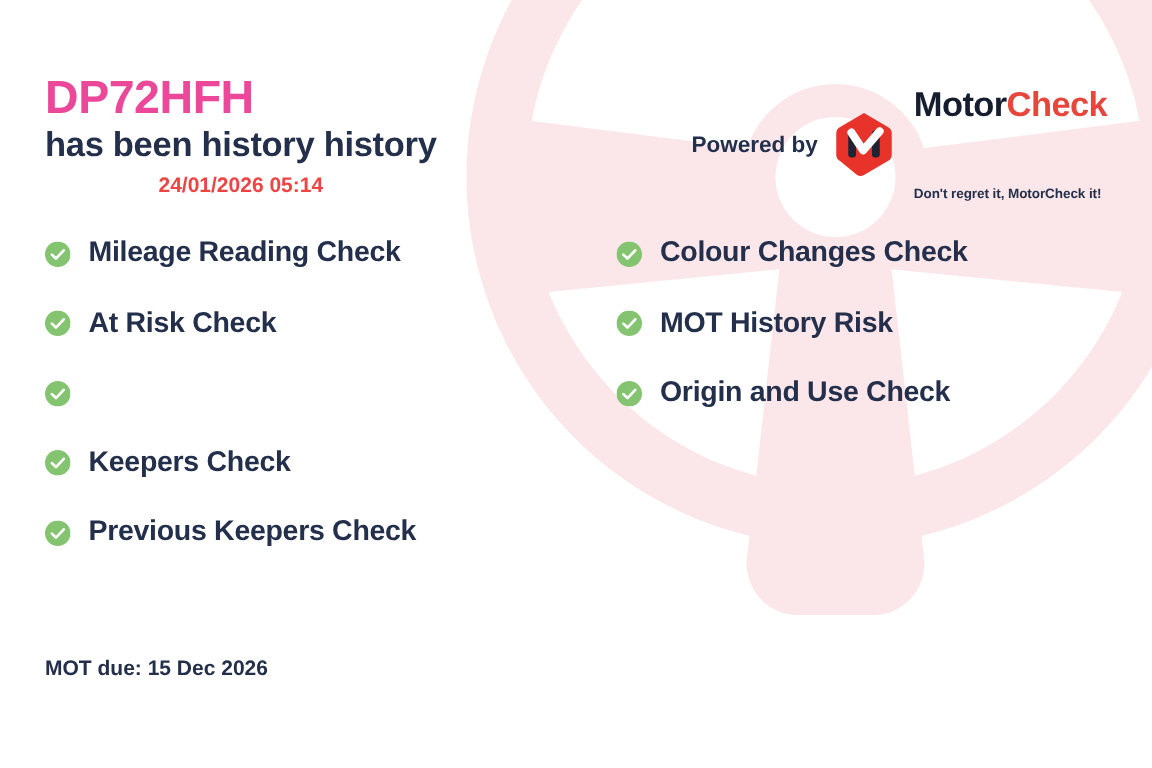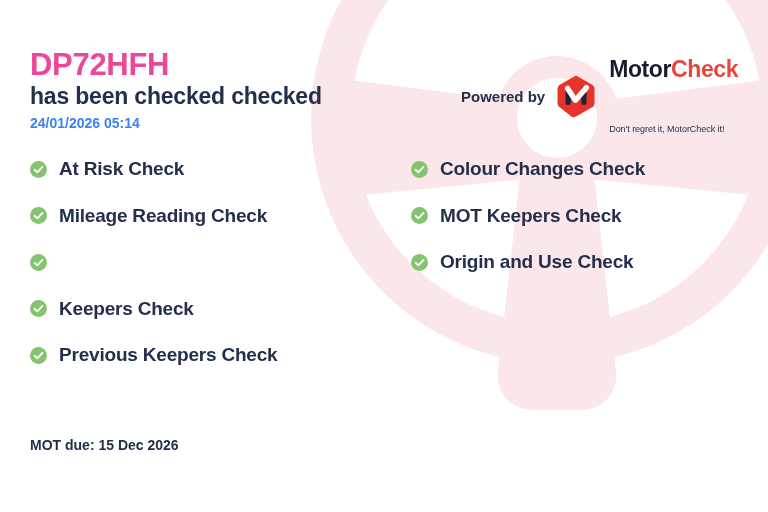--- a/index.html
+++ b/index.html
@@ -56,22 +56,23 @@
     letter-spacing: -0.2px;
     line-height: 1.15;
     margin-top: 2px;
     color: #232f4b;
     white-space: nowrap;
   }
   #checked-timestamp {
     font-size: 14px;
     font-weight: bold;
     margin-top: 5px;
-    color: #3b82f6;
-    white-space: nowrap;
+    color: #ef4444;
+    white-space: nowrap;
+    text-align: center;
   }
 
   
   #powered-by-lockup {
     position: absolute;
     left: 461px;
     top: 58px;
     display: flex;
     align-items: center;
     gap: 10px;
@@ -96,21 +97,21 @@
     font-size: 23px;
     font-weight: bold;
     line-height: 1;
     letter-spacing: -0.4px;
     white-space: nowrap;
   }
   #brand-word-motor { color: #151d2e; }
   #brand-word-check { color: #e8453c; }
   #brand-tagline {
     font-size: 9px;
-    font-weight: normal;
+    font-weight: bold;
     color: #232f4b;
     margin-top: 3px;
     letter-spacing: -0.05px;
     white-space: nowrap;
   }
 
   
   .check-column {
     position: absolute;
   }
@@ -184,21 +185,21 @@
 
       <circle cx="557" cy="118" r="62"></circle>
     </g>
   </g>
 </svg>
 
 <div class="stage">
 
   <div id="header-block">
     <div id="reg-plate">DP72HFH</div>
-    <div id="headline-sub">has been checked checked</div>
+    <div id="headline-sub">has been history history</div>
     <div id="checked-timestamp">24/01/2026 05:14</div>
   </div>
 
   <div id="powered-by-lockup">
     <span id="powered-by-label">Powered by</span>
 
     <svg id="brand-mark" width="42" height="44" viewBox="0 0 42 44" aria-hidden="true">
       <path d="M21,1.4 L37.2,10.8 A4.6,4.6 0 0,1 39.5,14.8
                L39.5,29.2 A4.6,4.6 0 0,1 37.2,33.2
                L21,42.6 A4.6,4.6 0 0,1 16.4,42.6
@@ -215,31 +216,31 @@
     </span>
   </div>
 
   <div class="check-column" id="check-column-left">
 
     <div class="check-item">
       <svg class="check-icon" viewBox="0 0 20 20" aria-hidden="true">
         <circle cx="10" cy="10" r="10" fill="#84c471"></circle>
         <path d="M5.4,10.3 L8.6,13.4 L14.7,6.9" fill="none" stroke="#ffffff" stroke-width="2.1" stroke-linecap="round" stroke-linejoin="round"></path>
       </svg>
+      <span class="check-label">Mileage Reading Check</span>
+    </div>
+
+    <div class="check-item">
+      <svg class="check-icon" viewBox="0 0 20 20" aria-hidden="true">
+        <circle cx="10" cy="10" r="10" fill="#84c471"></circle>
+        <path d="M5.4,10.3 L8.6,13.4 L14.7,6.9" fill="none" stroke="#ffffff" stroke-width="2.1" stroke-linecap="round" stroke-linejoin="round"></path>
+      </svg>
       <span class="check-label">At Risk Check</span>
     </div>
 
-    <div class="check-item">
-      <svg class="check-icon" viewBox="0 0 20 20" aria-hidden="true">
-        <circle cx="10" cy="10" r="10" fill="#84c471"></circle>
-        <path d="M5.4,10.3 L8.6,13.4 L14.7,6.9" fill="none" stroke="#ffffff" stroke-width="2.1" stroke-linecap="round" stroke-linejoin="round"></path>
-      </svg>
-      <span class="check-label">Mileage Reading Check</span>
-    </div>
-
 
     <div class="check-item">
       <svg class="check-icon" viewBox="0 0 20 20" aria-hidden="true">
         <circle cx="10" cy="10" r="10" fill="#84c471"></circle>
         <path d="M5.4,10.3 L8.6,13.4 L14.7,6.9" fill="none" stroke="#ffffff" stroke-width="2.1" stroke-linecap="round" stroke-linejoin="round"></path>
       </svg>
     </div>
 
     <div class="check-item">
       <svg class="check-icon" viewBox="0 0 20 20" aria-hidden="true">
@@ -266,21 +267,21 @@
         <path d="M5.4,10.3 L8.6,13.4 L14.7,6.9" fill="none" stroke="#ffffff" stroke-width="2.1" stroke-linecap="round" stroke-linejoin="round"></path>
       </svg>
       <span class="check-label">Colour Changes Check</span>
     </div>
 
     <div class="check-item">
       <svg class="check-icon" viewBox="0 0 20 20" aria-hidden="true">
         <circle cx="10" cy="10" r="10" fill="#84c471"></circle>
         <path d="M5.4,10.3 L8.6,13.4 L14.7,6.9" fill="none" stroke="#ffffff" stroke-width="2.1" stroke-linecap="round" stroke-linejoin="round"></path>
       </svg>
-      <span class="check-label">MOT Keepers Check</span>
+      <span class="check-label">MOT History Risk</span>
     </div>
 
     <div class="check-item">
       <svg class="check-icon" viewBox="0 0 20 20" aria-hidden="true">
         <circle cx="10" cy="10" r="10" fill="#84c471"></circle>
         <path d="M5.4,10.3 L8.6,13.4 L14.7,6.9" fill="none" stroke="#ffffff" stroke-width="2.1" stroke-linecap="round" stroke-linejoin="round"></path>
       </svg>
       <span class="check-label">Origin and Use Check</span>
     </div>
   </div>

